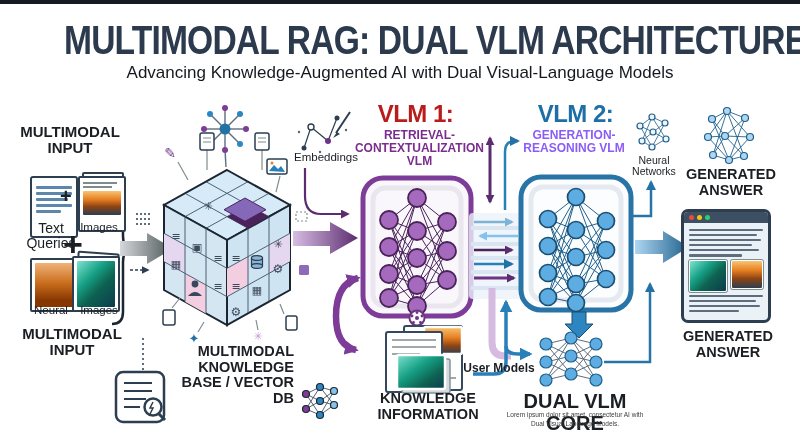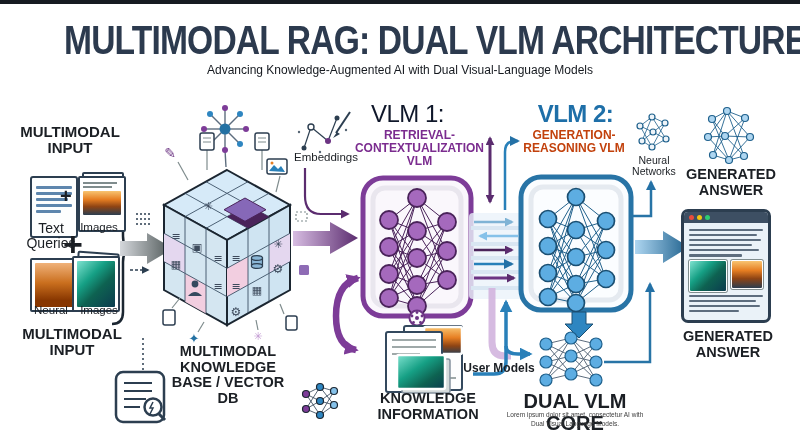--- a/index.html
+++ b/index.html
@@ -3,36 +3,36 @@
 <meta charset="utf-8">
 <style>
   html,body{margin:0;padding:0;}
   body{width:800px;height:446px;position:relative;background:#ffffff;overflow:hidden;
        font-family:"Liberation Sans",sans-serif;}
   .abs{position:absolute;}
   .lbl{position:absolute;font-weight:bold;text-align:center;color:#1b1f24;line-height:1.08;}
   #top-strip{left:0;top:0;width:800px;height:4px;background:#161a21;}
   #title{left:0;right:0;top:18px;text-align:center;font-size:40px;font-weight:900;
          color:#2c3a4e;transform:scaleX(.84);letter-spacing:-1px;white-space:nowrap;}
-  #subtitle{left:0;right:0;top:63px;text-align:center;font-size:12px;font-weight:500;color:#15191f;}
+  #subtitle{left:0;right:0;top:63px;text-align:center;font-size:17px;font-weight:500;color:#15191f;}
   #svgcanvas{left:0;top:0;width:800px;height:446px;}
   #mm-top{left:8px;top:124px;width:124px;font-size:15px;}
   #mm-bottom{left:12px;top:326px;width:120px;font-size:15px;}
   #lbl-textqueries{left:20px;top:221px;width:62px;font-size:14px;font-weight:500;line-height:1.05;}
   #lbl-images1{left:76px;top:221px;width:46px;font-size:11.5px;font-weight:500;}
   #plus-small{left:60px;top:186px;font-size:20px;font-weight:700;}
   #plus-big{left:58px;top:226px;width:30px;font-size:34px;font-weight:700;text-align:center;}
   #lbl-visual{left:22px;top:304px;width:58px;font-size:11.5px;font-weight:500;}
   #lbl-images2{left:74px;top:304px;width:50px;font-size:11.5px;font-weight:500;}
-  #kb-label{left:162px;top:344px;width:132px;font-size:14.5px;}
+  #kb-label{left:162px;top:344px;width:132px;font-size:14.5px;text-align:right;}
   #emb-label{left:290px;top:151px;width:72px;font-size:11.5px;font-weight:500;color:#1b1f24;}
-  #vlm1-title{left:350px;top:101px;width:115px;font-size:24px;font-weight:400;color:#0f172a;letter-spacing:-.5px;}
+  #vlm1-title{left:358px;top:101px;width:115px;font-size:24px;font-weight:700;color:#b91c1c;letter-spacing:-.5px;}
   #vlm1-sub{left:342px;top:129px;width:155px;font-size:12px;font-weight:800;color:#7b2c8f;}
   #vlm2-title{left:518px;top:101px;width:115px;font-size:24px;font-weight:800;color:#1e6fa8;letter-spacing:-.5px;}
-  #vlm2-sub{left:509px;top:129px;width:130px;font-size:12px;font-weight:800;color:#c2410c;text-align:center;}
+  #vlm2-sub{left:509px;top:129px;width:130px;font-size:12px;font-weight:800;color:#8b5cf6;text-align:center;}
   #nn-label{left:622px;top:155px;width:64px;font-size:10.5px;font-weight:400;}
   #gen-top{left:670px;top:167px;width:122px;font-size:14.5px;}
   #gen-bottom{left:668px;top:329px;width:120px;font-size:14.5px;}
   #ctx-label{left:366px;top:391px;width:124px;font-size:14.5px;}
   #ui-label{left:456px;top:362px;width:86px;font-size:12px;font-weight:600;}
   #dual-label{left:496px;top:391px;width:158px;font-size:20px;}
   #dual-caption{left:500px;top:411px;width:150px;font-size:6.5px;font-weight:400;color:#3b3b3b;
                 line-height:1.35;text-align:center;}
   
   .doc-icon{left:30px;top:176px;width:36px;height:48px;background:#fdfefe;border:2px solid #2c3e50;

